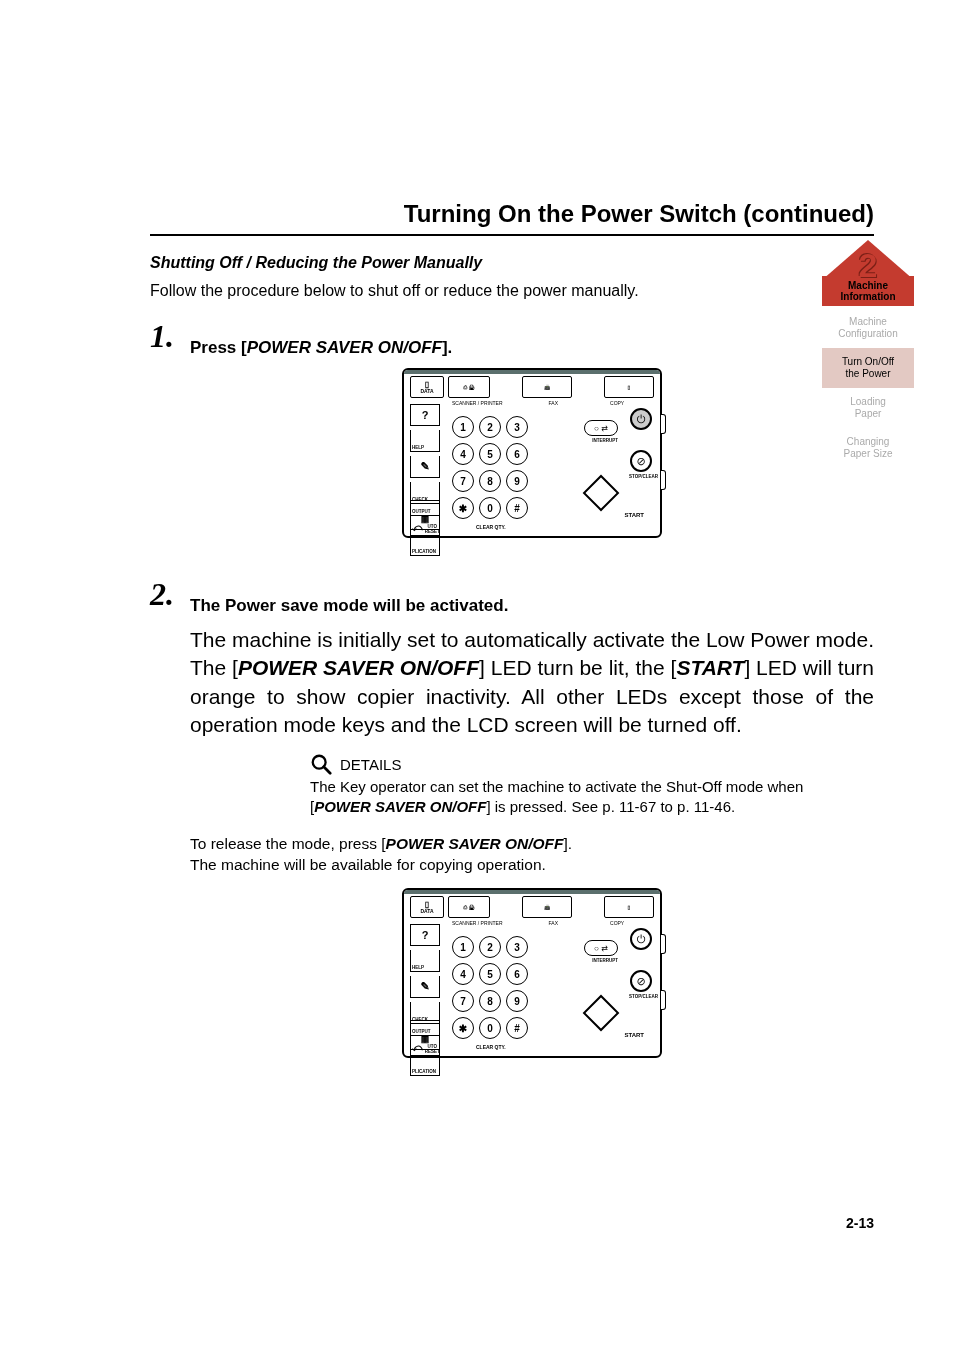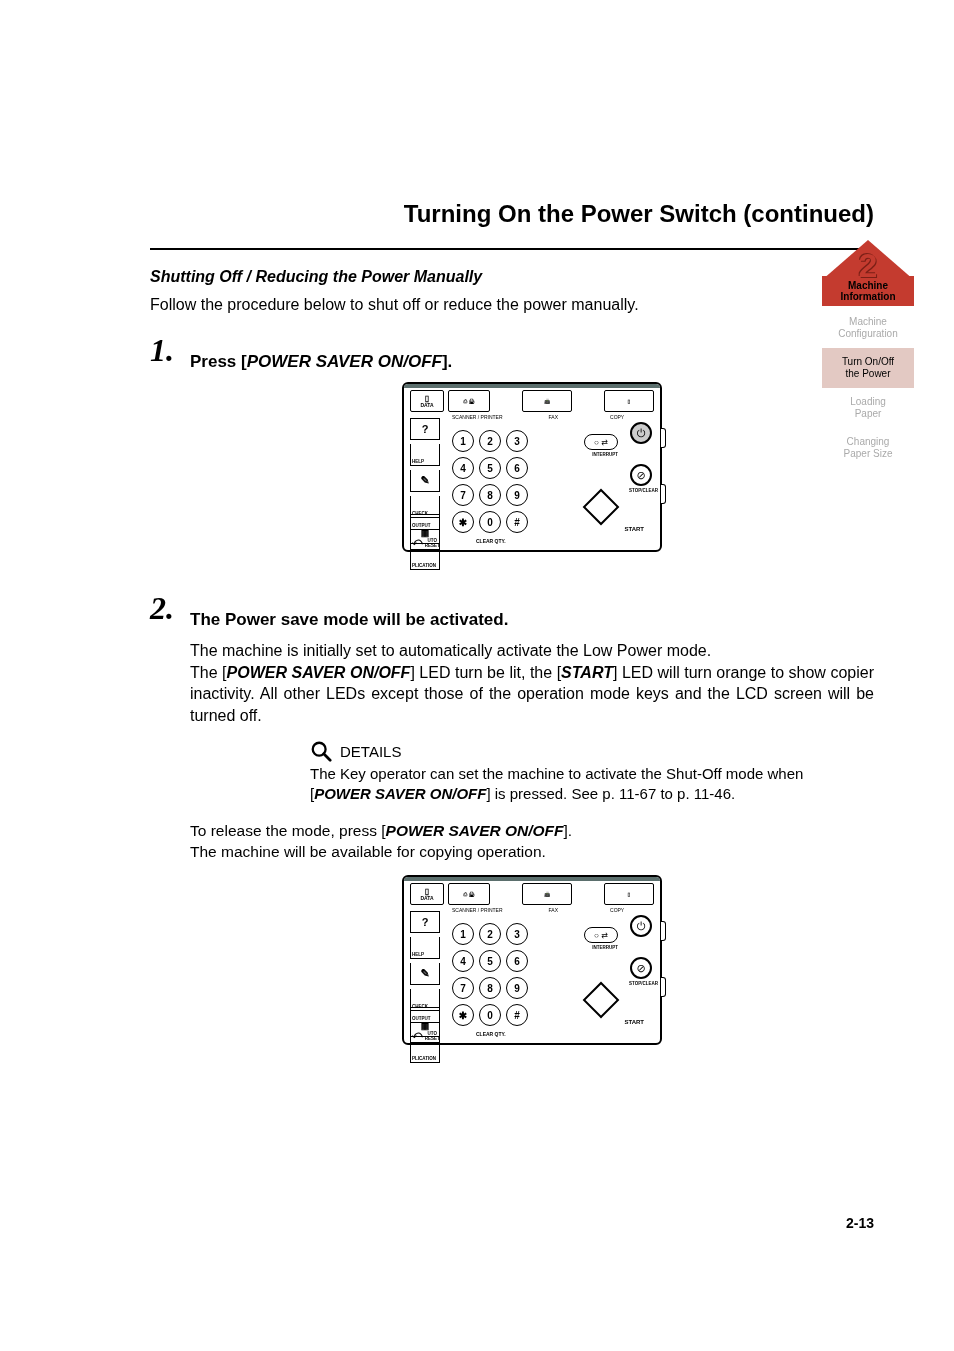--- a/index.html
+++ b/index.html
@@ -1,18 +1,18 @@
 <!DOCTYPE html>
 <html><head>
 <meta charset="utf-8">
 <style>
   * { box-sizing: border-box; margin: 0; padding: 0; }
   html, body { width: 954px; height: 1351px; background: #fff; font-family: Arial, Helvetica, sans-serif; color: #000; }
   .page { position: relative; width: 954px; height: 1351px; padding: 200px 80px 40px 150px; }
-  .title-bar { border-bottom: 2px solid #000; padding-bottom: 20px; margin-bottom: 18px; }
+  .title-bar { border-bottom: 2px solid #000; padding-bottom: 6px; margin-bottom: 18px; }
   .title-bar h1 { font-size: 24px; font-weight: bold; text-align: right; }
   .subtitle { font-size: 16px; font-style: italic; font-weight: bold; margin-bottom: 10px; }
   .intro { font-size: 16px; margin-bottom: 20px; }
   .step { display: flex; align-items: flex-start; margin-bottom: 14px; }
   .step-n { font-size: 32px; font-style: italic; font-weight: bold; font-family: "Times New Roman", serif; width: 40px; flex-shrink: 0; line-height: 1; }
   .step-body { flex: 1; }
   .step-heading { font-size: 17px; font-weight: bold; margin-top: 18px; margin-bottom: 10px; }
   .panel-wrap { text-align: center; margin: 8px 0 22px 0; }
   .panel { display: inline-block; width: 260px; height: 170px; border: 2px solid #000; border-radius: 6px; position: relative; background: #fff; }
   .panel::before { content:""; position:absolute; left:0; right:0; top:0; height:4px; background:#5b6f6d; border-top-left-radius:4px; border-top-right-radius:4px;}
@@ -34,21 +34,21 @@
   .panel .power { position:absolute; right:2px; top:4px; width:22px; height:22px; border:2.5px solid #000; border-radius:50%; display:flex; align-items:center; justify-content:center; font-size:11px; }
   .panel .power.lit { background:#ccc; }
   .panel .interrupt { position:absolute; right:36px; top:16px; width:34px; height:16px; border:1.5px solid #000; border-radius:9px; font-size:8px; display:flex; align-items:center; justify-content:center; }
   .panel .interruptlabel { position:absolute; right:36px; top:34px; font-size:4.5px; font-weight:bold; }
   .panel .stopclear { position:absolute; right:2px; top:46px; width:22px; height:22px; border:2.5px solid #000; border-radius:50%; display:flex; align-items:center; justify-content:center; font-size:11px; }
   .panel .stopclearlabel { position:absolute; right:-4px; top:70px; font-size:4.5px; font-weight:bold; }
   .panel .start { position:absolute; right:40px; top:76px; width:26px; height:26px; border:2px solid #000; transform:rotate(45deg); display:flex; align-items:center; justify-content:center; }
   .panel .startlabel { position:absolute; right:10px; top:108px; font-size:6px; font-weight:bold; }
   .panel .sideslot { position:absolute; right:-6px; width:5px; height:20px; border:1.5px solid #000; border-left:none; background:#fff; border-radius:0 3px 3px 0; }
   .panel .sideslot.s1 { top:44px;} .panel .sideslot.s2 { top:100px;}
-  .body-text { font-size: 16px; line-height: 1.35; text-align: justify; margin-bottom: 14px; }
+  .body-text { font-size: 21px; line-height: 1.35; text-align: justify; margin-bottom: 14px; }
   .details-block { margin: 8px 0 18px 120px; max-width: 500px; }
   .details-head { display: flex; align-items: center; gap: 8px; font-weight: normal; font-size: 15px; margin-bottom: 2px; }
   .mag-icon { width:22px; height:22px; display:inline-block; }
   .details-text { font-size: 15px; line-height: 1.3; }
   .release-text { font-size: 15.5px; line-height: 1.35; margin: 4px 0 12px 40px; }
   .sidebar { position: absolute; right: 40px; top: 240px; width: 92px; text-align: center; font-size: 10px; }
   .chapter-tab { width: 92px; height: 66px; position: relative; margin-bottom: 2px; }
   .chapter-tab .tri { width:0; height:0; border-left:46px solid transparent; border-right:46px solid transparent; border-bottom:40px solid #c43b2f; position:absolute; top:0; left:0;}
   .chapter-tab .rect { position:absolute; top:36px; left:0; width:92px; height:30px; background:#c43b2f; color:#000; font-weight:bold; font-size:10px; display:flex; flex-direction:column; align-items:center; justify-content:center; line-height:1.1; }
   .chapter-tab .num { position:absolute; top:6px; left:0; width:92px; text-align:center; font-size:34px; font-weight:bold; color:#c43b2f; text-shadow: -1px -1px 0 #7a1f16, 1px 1px 0 #7a1f16; z-index:2; }

